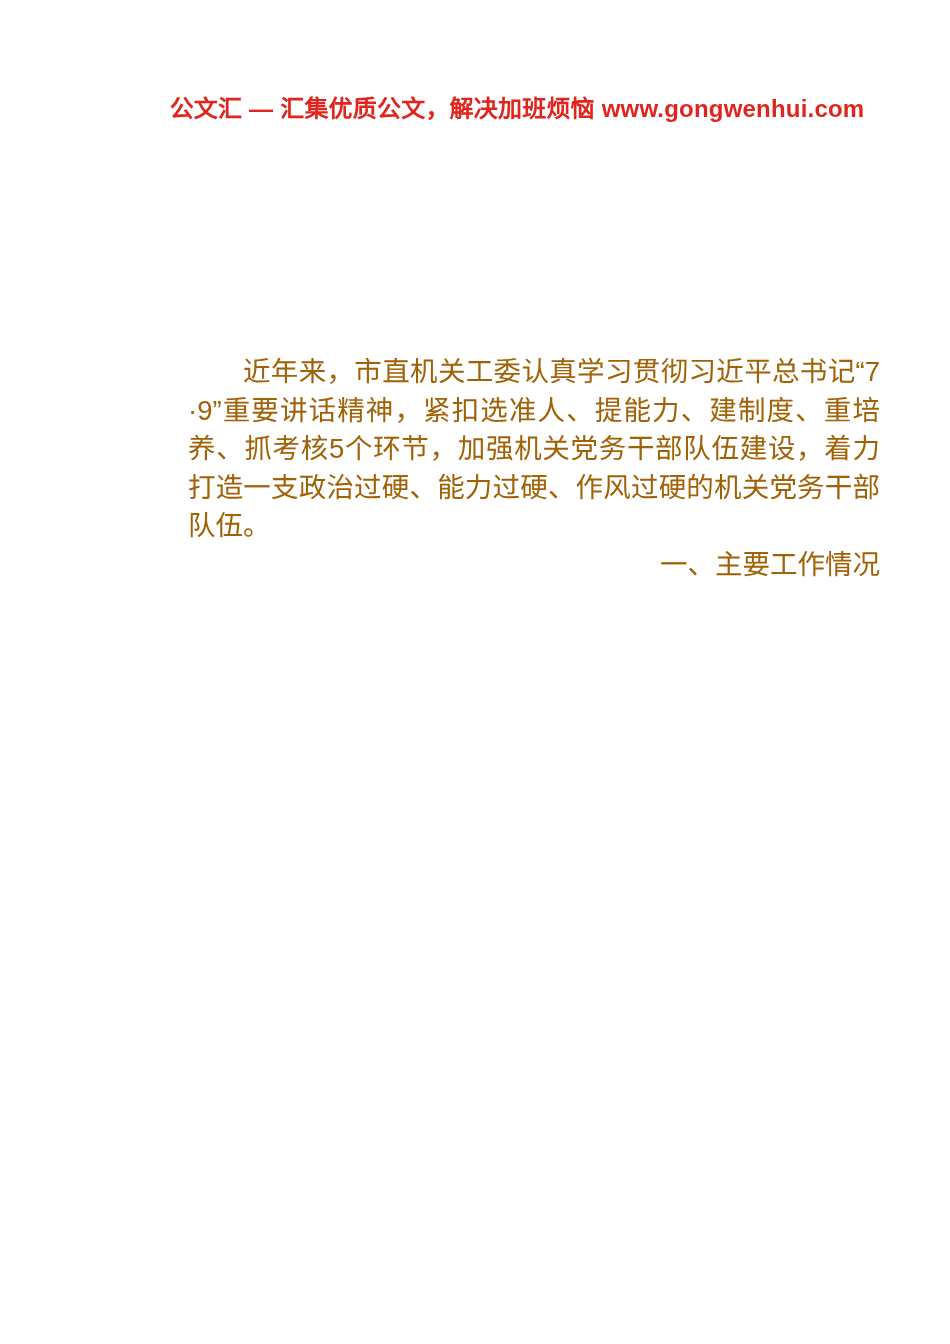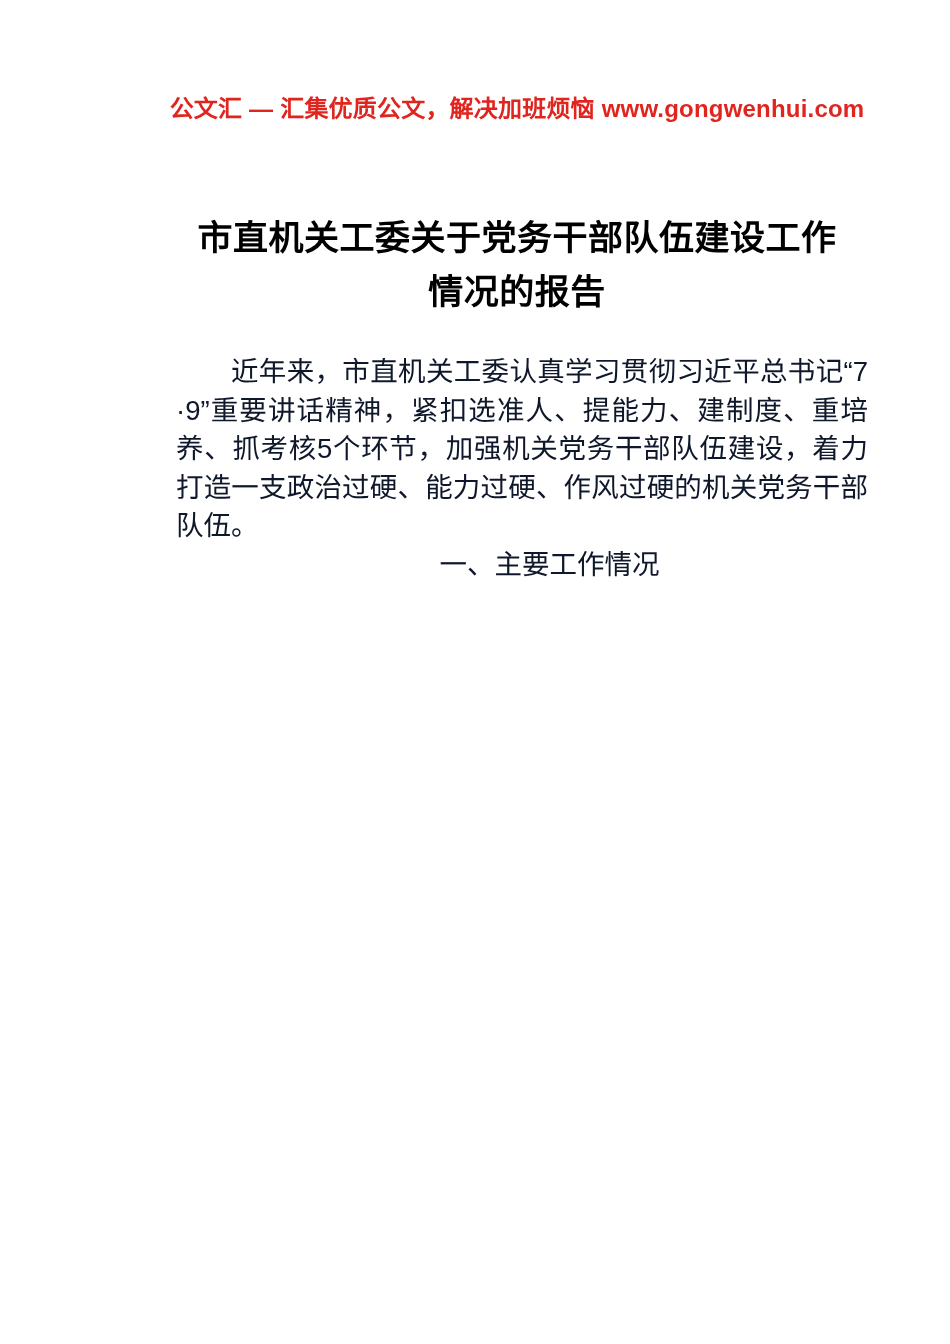--- a/index.html
+++ b/index.html
@@ -47,56 +47,52 @@
     font-weight: 700;
     color: #000000;
     line-height: 1.52;
     letter-spacing: 0.5px;
   }
 
   
   .body-block {
     position: absolute;
     top: 337px;
-    left: 134px;
+    left: 146px;
     width: 692px;
-    color: #0f172a;
+    color: #a16207;
     font-size: 27.5px;
     line-height: 38.6px;
     text-align: justify;
     text-justify: inter-ideograph;
   }
 
   .para {
     margin: 0;
     text-indent: 2em;
     text-align: justify;
     text-justify: inter-ideograph;
     word-break: break-all;
   }
 
   .heading-num {
     margin: 0;
     text-indent: 2em;
-    text-align: center;
+    text-align: right;
     word-break: break-all;
   }
 </style>
 </head>
 <body>
 
 <div class="page">
 
   <div class="watermark">
     <span>公文汇 — 汇集优质公文，解决加班烦恼 www.gongwenhui.com</span>
   </div>
 
-  <h1 class="doc-title">
-    <span>市直机关工委关于党务干部队伍建设工作</span><br>
-    <span>情况的报告</span>
-  </h1>
 
   <div class="body-block">
     <p class="para">近年来，市直机关工委认真学习贯彻习近平总书记“7·9”重要讲话精神，紧扣选准人、提能力、建制度、重培养、抓考核5个环节，加强机关党务干部队伍建设，着力打造一支政治过硬、能力过硬、作风过硬的机关党务干部队伍。</p>
     <p class="heading-num">一、主要工作情况</p>
   </div>
 
 </div>
 
 </body></html>

